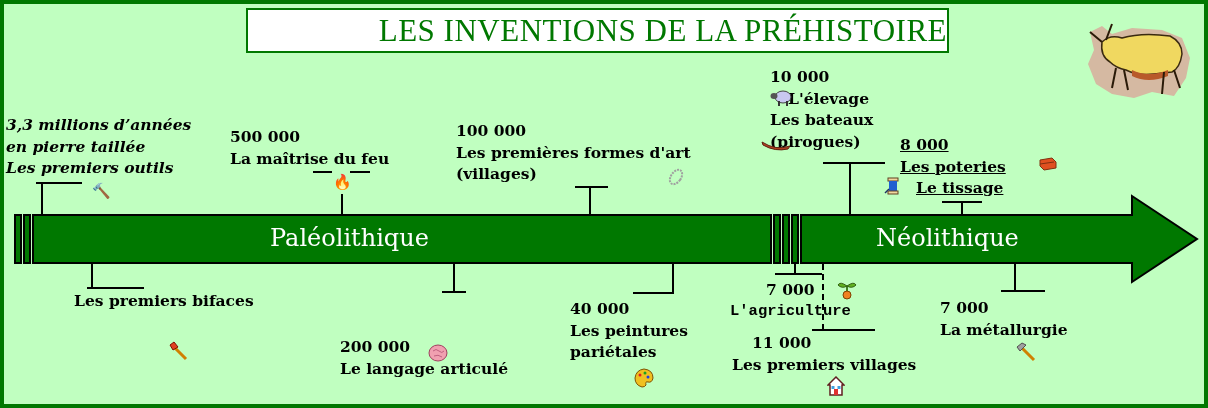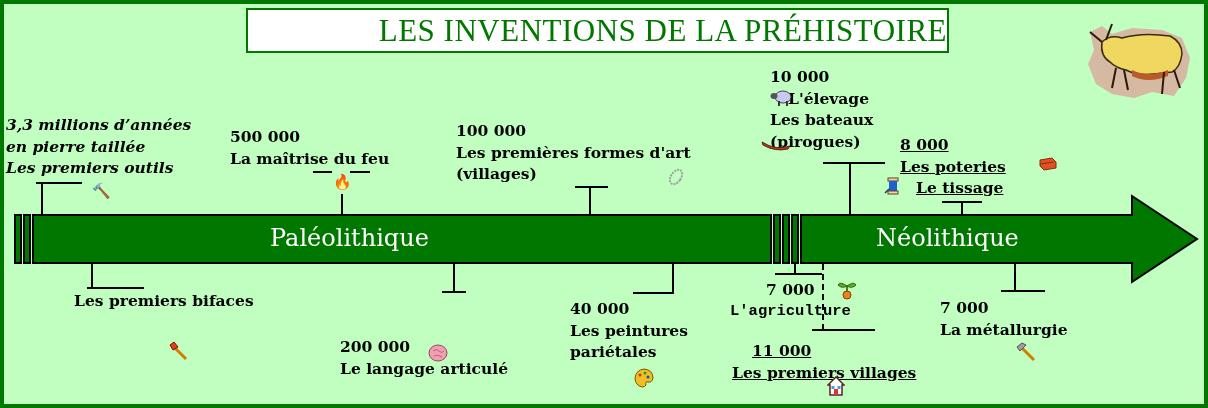--- a/index.html
+++ b/index.html
@@ -152,21 +152,21 @@
   <div style="padding-left:6px;font-family:Liberation Mono, monospace;">L'agriculture</div>
 </div>
 <svg style="left:837px; top:278px;" width="20" height="22" viewBox="0 0 20 22">
   <path d="M10,14 L10,8" stroke="#408020" stroke-width="2"></path>
   <path d="M10,8 Q3,3 1,7 Q5,11 10,8 Z" fill="#60b020" stroke="#306010"></path>
   <path d="M10,8 Q17,3 19,7 Q15,11 10,8 Z" fill="#60b020" stroke="#306010"></path>
   <circle cx="10" cy="17" r="4" fill="#f08020" stroke="#804000"></circle>
 </svg>
 
 <div class="hline" style="left:812px; top:329px; width:63px;"></div>
-<div class="lbl" style="left:732px; top:340px; width:226px;text-decoration:underline;">
+<div class="lbl" style="left:732px; top:332px; width:226px;">
   <div style="padding-left:20px;">11 000</div>
   <div>Les premiers villages</div>
 </div>
 <svg style="left:827px; top:376px;" width="18" height="20" viewBox="0 0 18 20">
   <path d="M9,1 L17,9 L15,9 L15,19 L3,19 L3,9 L1,9 Z" fill="#ffffff" stroke="#602020" stroke-width="1.5"></path>
   <rect x="7" y="13" width="4" height="6" fill="#e03030"></rect>
   <rect x="4.5" y="10" width="3" height="3" fill="#40a0e0"></rect>
     <rect x="10.5" y="10" width="3" height="3" fill="#40a0e0"></rect>
 </svg>
 

